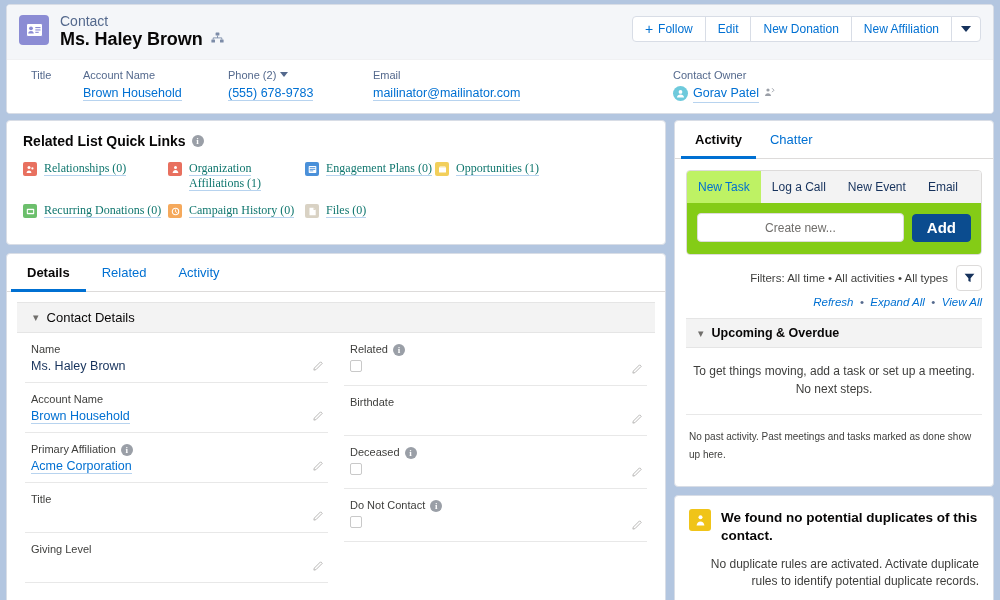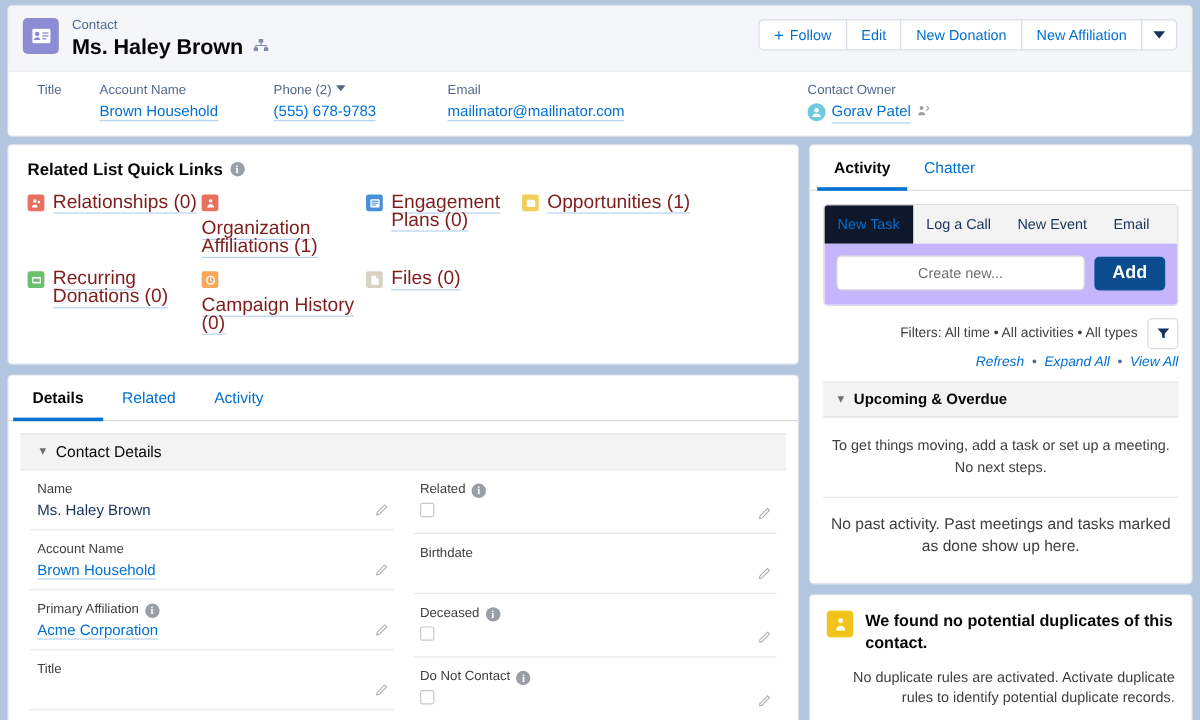--- a/index.html
+++ b/index.html
@@ -28,21 +28,21 @@
     min-height: 48px;
   }
   .record-icon {
     width: 30px; height: 30px; border-radius: 4px;
     background: #8b8cd4;
     display: flex; align-items: center; justify-content: center;
     flex: 0 0 auto; margin-right: 11px; margin-top: 1px;
   }
   .record-icon svg { display:block; }
   .title-block { flex: 1 1 auto; }
-  .obj-label { font-size: 11px; color: #54698d; line-height: 14px; }
+  .obj-label { font-size: 14px; color: #54698d; line-height: 14px; }
   .record-name-row { display:flex; align-items:center; gap: 8px; margin-top:1px; }
   .record-name { font-size: 18px; font-weight: bold; color: #080707; letter-spacing: -0.1px; }
   .hier-icon { opacity:.75; }
   .btn-group { display: flex; align-items: center; margin-top: 2px; }
   .btn {
     background: #fff; border: 1px solid #d8dde6;
     color: #0070d2; font-size: 12px;
     height: 26px; padding: 0 12px;
     display: inline-flex; align-items: center; justify-content:center; gap:5px;
     margin-left: -1px; cursor: pointer; white-space: nowrap;
@@ -95,25 +95,25 @@
   .info-dot {
     width: 12px; height: 12px; border-radius: 50%; background: #9a9fa7;
     color: #fff; font-size: 9px; font-weight: bold; line-height: 12px;
     text-align: center; font-family: "Liberation Serif", serif; flex:0 0 auto;
   }
   .ql-grid { display: flex; flex-wrap: wrap; }
   .ql-item {
     display: flex; align-items: flex-start; gap: 7px;
     width: 145px; margin-bottom: 12px;
   }
-  .ql-item.w-org { width: 137px; flex-direction: column; }
+  .ql-item.w-org { width: 137px; }
   .ql-item.w-eng { width: 130px; }
   .ql-icon { width: 14px; height: 14px; border-radius: 2px; flex: 0 0 auto; margin-top:1px;
              display:flex;align-items:center;justify-content:center;}
-  .ql-text { font-size: 16px; color: #7f1d1d; line-height: 15px; cursor:pointer;}
+  .ql-text { font-size: 12px; color: #0f766e; line-height: 15px; cursor:pointer;font-family:Liberation Serif, serif;}
   .ql-text span { border-bottom: 1px solid #b7d3ef; }
 
   
   .tabbar { display: flex; border-bottom: 1px solid #dddbda; padding: 0 4px; }
   .tab {
     padding: 11px 16px 9px 16px; font-size: 13px; color: #0070d2; cursor: pointer;
     border-bottom: 3px solid transparent; margin-bottom: -1px;
   }
   .tab.active { color: #080707; font-weight: bold; border-bottom-color: #0070d2; }
 
@@ -140,22 +140,22 @@
   .cbox { width: 12px; height: 12px; border: 1px solid #c9c9c9; border-radius: 2px; background:#fff; display:block; margin-top:3px;}
 
   
   .rtabbar { display:flex; border-bottom:1px solid #dddbda; padding: 0 6px; }
   .rtab { padding: 11px 14px 9px 14px; font-size:13px; color:#0070d2; cursor:pointer;
           border-bottom: 3px solid transparent; margin-bottom:-1px;}
   .rtab.active { color:#080707; font-weight:bold; border-bottom-color:#0070d2;}
   .composer { margin: 11px 11px 0 11px; border: 1px solid #dddbda; border-radius:4px; overflow:hidden;}
   .ctabs { display:flex; background:#f3f3f3; }
   .ctab { font-size:12px; color:#16325c; padding: 9px 11px; cursor:pointer; white-space:nowrap;}
-  .ctab.active { background:#0f172a; color:#0070d2; }
-  .crow { display:flex; gap:8px; padding: 10px 10px 12px 10px; background:#c4b5fd; align-items:center;}
+  .ctab.active { background:#bef264; color:#0070d2; }
+  .crow { display:flex; gap:8px; padding: 10px 10px 12px 10px; background:#84cc16; align-items:center;}
   .cinput {
     flex: 1 1 auto; height: 29px; border:1px solid #dddbda; border-radius:4px;
     font-size: 12px; color:#16325c; text-align:center; font-family:"Liberation Sans",sans-serif;
     background:#fff; outline:none;
   }
   .cinput::placeholder { color:#706e6b; }
   .btn-add {
     background:#0b4c8f; color:#fff; border:1px solid #0b4c8f; border-radius:4px;
     font-size:15px; font-weight:bold; height:28px; padding: 0 14px; cursor:pointer;
   }
@@ -164,21 +164,21 @@
   .filter-btn { width:26px;height:26px;border:1px solid #dddbda;border-radius:4px;background:#fff;
                 display:flex;align-items:center;justify-content:center;cursor:pointer;}
   .actions-row { text-align:right; padding: 5px 11px 10px 11px; font-size:11.5px; color:#0070d2;}
   .actions-row a { color:#0070d2; text-decoration:none; cursor:pointer;font-style:italic;}
   .sep { color:#54698d; }
   .upc-hd { background:#f3f3f3; border-top:1px solid #e5e5e5; border-bottom:1px solid #e5e5e5;
             display:flex; align-items:center; gap:8px; padding: 7px 12px; margin: 0 11px;}
   .upc-hd .t { font-size:12.5px; font-weight:bold; color:#080707; }
   .empty-block { text-align:center; padding: 14px 16px 16px 16px; font-size:12px; color:#3e3e3c; line-height:18px;}
   .divider { height:1px; background:#e8e8e8; margin: 0 11px;}
-  .past-block { text-align:center; padding: 13px 14px 22px 14px; font-size:13px; color:#3e3e3c; line-height:18px;}
+  .past-block { padding: 13px 14px 22px 14px; font-size:10px; color:#3e3e3c; line-height:18px;}
 
   .dup-card { padding: 13px 14px 16px 14px; }
   .dup-head { display:flex; gap:10px; align-items:flex-start; }
   .dup-icon { width:22px;height:22px;border-radius:3px;background:#f0c419;flex:0 0 auto;
               display:flex;align-items:center;justify-content:center;}
   .dup-title { font-size:13.5px; font-weight:bold; color:#080707; line-height:18px; }
   .dup-body { font-size:12px; color:#3e3e3c; line-height:17px; margin-top:11px;text-align:right;}
 </style>
 </head>
 <body>

